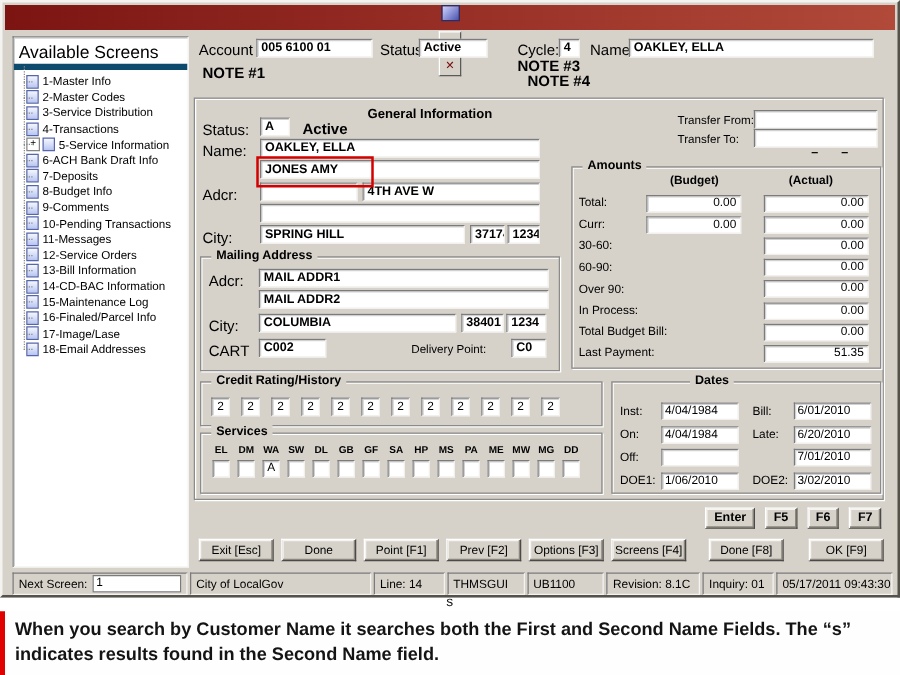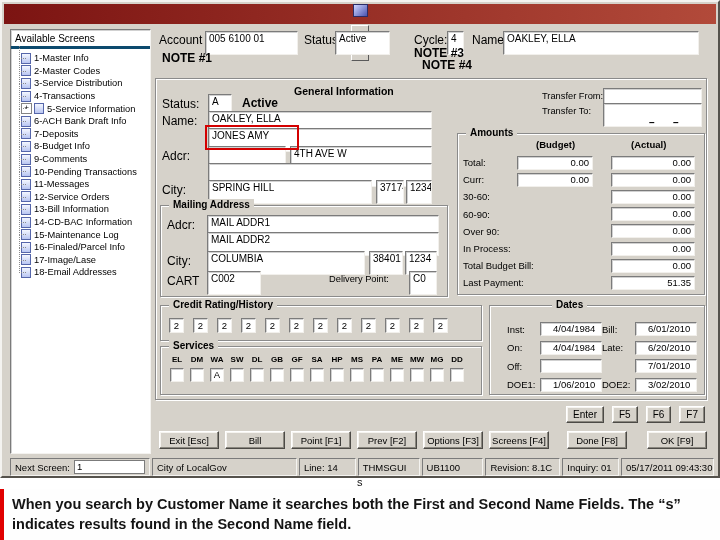--- a/index.html
+++ b/index.html
@@ -14,37 +14,37 @@
   .app-icon{width:13px;height:11px;flex:none;background:linear-gradient(135deg,#cfd6ff,#4a52b0);border:1px solid #2c2c66;}
   .title-text{flex:1;color:#f7e3df;font-size:12px;font-weight:bold;white-space:nowrap;overflow:hidden;}
   .win-btn{flex:none;width:16px;height:14px;background:#d6d2ca;border:1px solid;border-color:#fff #5a5a5a #5a5a5a #fff;
            font-size:9px;line-height:12px;text-align:center;font-weight:bold;color:#222;}
   .win-btn.close span{color:#7a1010;}
 
   
   .sidebar{position:absolute;left:8px;top:27px;width:141px;height:425px;background:#fff;
            border:1px solid;border-color:#7b7b7b #f4f3f0 #f4f3f0 #7b7b7b;box-shadow:inset 1px 1px 0 rgba(0,0,0,.18);
            box-sizing:border-box;overflow:hidden;}
-  .sidebar-header{font-size:10px;padding:3px 4px 2px;border-bottom:3px solid #0c4a6e;white-space:nowrap;}
+  .sidebar-header{font-size:14px;padding:3px 4px 2px;border-bottom:5px solid #0c4a6e;white-space:nowrap;}
   .tree{padding:3px 0 0 2px;}
   .tree-item{position:relative;display:flex;align-items:center;height:12.6px;padding-left:8px;font-size:9.3px;white-space:nowrap;}
   .tree-item::before{content:"";position:absolute;left:6px;top:-6px;width:6px;height:12px;
                      border-left:1px dotted #8a8a8a;border-bottom:1px dotted #8a8a8a;}
   .plus{flex:none;width:9px;height:9px;border:1px solid #848484;background:#fff;font-size:8px;line-height:7px;
         text-align:center;margin-right:2px;}
   .plus:empty{display:none;}
   .doc{flex:none;width:8px;height:9px;margin-right:3px;background:linear-gradient(180deg,#f4f7ff,#b9c6f2);border:1px solid #5566aa;}
 
   
   .lbl{position:absolute;font-size:12px;color:#000;white-space:nowrap;}
   .lbl-sm{font-size:9.3px;}
   .bold{font-weight:bold;}
-  .fld{position:absolute;height:24px;box-sizing:border-box;background:#fff;border:1px solid;
+  .fld{position:absolute;height:15px;box-sizing:border-box;background:#fff;border:1px solid;
        border-color:#7b7b7b #f2f0ec #f2f0ec #7b7b7b;box-shadow:inset 1px 1px 0 rgba(0,0,0,.18);
-       font-size:10px;line-height:13px;padding:0 3px;white-space:nowrap;overflow:hidden;}
+       font-size:10px;line-height:13px;padding:0 3px;white-space:nowrap;overflow:hidden;font-weight:bold;}
   .grp{position:absolute;border:1px solid #8b8b8b;box-shadow:inset 1px 1px 0 #fff,1px 1px 0 #fff;box-sizing:border-box;}
   .grp-title{position:absolute;top:-7px;left:8px;background:var(--window-bg,#d6d2ca);padding:0 4px;
              font-size:10px;font-weight:bold;white-space:nowrap;}
   .btn{background:var(--window-bg,#d6d2ca);border:1px solid;border-color:#fff #4c4a46 #4c4a46 #fff;
        box-shadow:inset -1px -1px 0 #8a877f,inset 1px 1px 0 #f6f4f0;font-size:10px;color:#000;
        display:flex;align-items:center;justify-content:center;box-sizing:border-box;}
 
   .panel{position:absolute;left:153px;top:76px;width:552px;height:322px;border:1px solid #8b8b8b;
          box-shadow:inset 1px 1px 0 #fff,1px 1px 0 #fff;box-sizing:border-box;}
   .gi-title{position:absolute;left:292px;top:83px;font-size:10.5px;font-weight:bold;}
@@ -70,29 +70,29 @@
               font-size:9.5px;line-height:13px;text-align:center;}
   .svc-codes{position:absolute;left:6px;top:8px;display:flex;}
   .svc-code{flex:none;width:20px;text-align:center;font-size:8px;font-weight:bold;}
   .svc-boxes{position:absolute;left:6px;top:21px;display:flex;}
   .svc-box{flex:none;width:14px;height:14px;margin:0 3px;box-sizing:border-box;background:#fff;border:1px solid;
            border-color:#7b7b7b #f2f0ec #f2f0ec #7b7b7b;box-shadow:inset 1px 1px 0 rgba(0,0,0,.18);
            font-size:9.5px;line-height:12px;text-align:center;}
 
   
   .date-col{position:absolute;top:14px;}
-  .date-col.left{left:6px;margin-left:11px;} .date-col.right{left:112px;}
+  .date-col.left{left:6px;} .date-col.right{left:112px;}
   .date-row{display:flex;align-items:center;height:18.5px;}
   .date-lbl{flex:none;width:33px;font-size:9.5px;white-space:nowrap;}
   .date-fld{flex:none;width:62px;height:14px;box-sizing:border-box;background:#fff;border:1px solid;
             border-color:#7b7b7b #f2f0ec #f2f0ec #7b7b7b;box-shadow:inset 1px 1px 0 rgba(0,0,0,.18);
-            font-size:9.5px;line-height:12px;padding:0 12px;white-space:nowrap;}
-
-  
-  .fn-row{position:absolute;left:540px;top:404px;width:163px;height:17px;display:flex;gap:8px;justify-content:flex-end;}
+            font-size:9.5px;line-height:12px;padding:0 2px;white-space:nowrap;}
+
+  
+  .fn-row{position:absolute;left:540px;top:404px;width:163px;height:17px;display:flex;gap:8px;justify-content:flex-end;font-weight:bold;}
   .fnbtn{min-width:24px;padding:0 6px;height:17px;}
   .nav-row{position:absolute;left:157px;top:429px;width:548px;height:18px;display:flex;gap:6px;text-align:center;}
   .navbtn{flex:1;height:18px;font-size:9.5px;white-space:nowrap;overflow:hidden;}
   .navbtn:nth-child(7){margin-left:12px;}
   .navbtn:nth-child(8){margin-left:14px;}
 
   
   .statusbar{position:absolute;left:8px;top:456px;width:704px;height:18px;display:flex;gap:2px;}
   .sb-cell{border:1px solid;border-color:#7b7b7b #f4f3f0 #f4f3f0 #7b7b7b;box-sizing:border-box;
            font-size:9.5px;display:flex;align-items:center;padding:0 4px;white-space:nowrap;overflow:hidden;}
@@ -431,21 +431,21 @@
 
   <div class="btn fnbtn">Enter</div>
       <div class="btn fnbtn">F5</div>
       <div class="btn fnbtn">F6</div>
       <div class="btn fnbtn">F7</div>
     </div>
 
   <div class="nav-row">
 
   <div class="btn navbtn">Exit [Esc]</div>
-      <div class="btn navbtn">Bill</div>
+      <div class="btn navbtn">Done</div>
       <div class="btn navbtn">Point [F1]</div>
       <div class="btn navbtn">Prev [F2]</div>
       <div class="btn navbtn">Options [F3]</div>
       <div class="btn navbtn">Screens [F4]</div>
       <div class="btn navbtn">Done [F8]</div>
       <div class="btn navbtn">OK [F9]</div>
     </div>
 
   <div class="statusbar">
     <div class="sb-cell sb-next">

